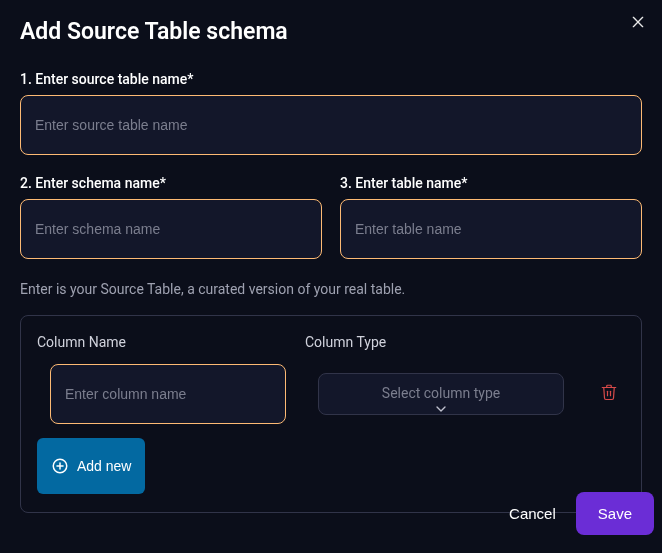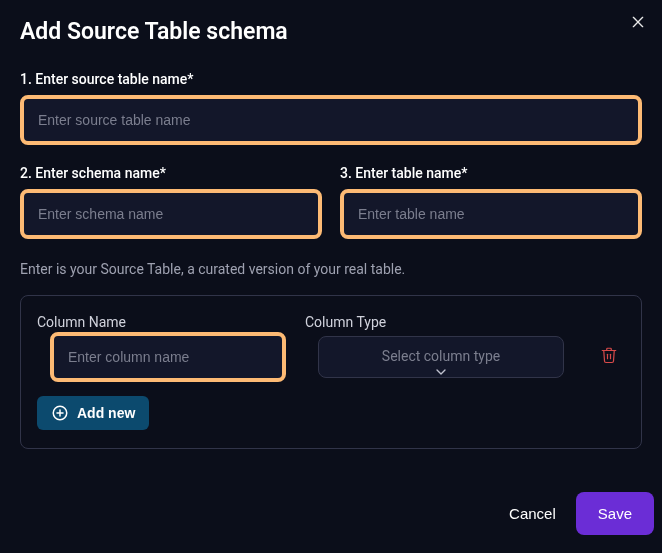--- a/index.html
+++ b/index.html
@@ -34,27 +34,27 @@
     .field-label {
       font-size: 14px;
       font-weight: 500;
       color: #fff;
       margin-bottom: 8px;
       display: block;
     }
     .text-input {
       width: 100%;
       background: #13172a;
-      border: 4px solid #fdba74;
+      border: 1px solid #fdba74;
       border-radius: 8px;
       padding: 11px 14px;
       font-size: 14px;
       color: #fff;
       outline: none;
-      height: 50px;
+      height: 60px;
     }
     .text-input::placeholder { color: #7b7e8e; }
     .full-row { margin-bottom: 20px; }
     .two-col {
       display: flex;
       gap: 18px;
       margin-bottom: 22px;
     }
     .two-col > div { flex: 1; }
     .help-text {
@@ -62,21 +62,21 @@
       font-size: 14px;
       margin-bottom: 18px;
     }
     .columns-box {
       border: 1px solid #313449;
       border-radius: 8px;
       padding: 18px 16px;
     }
     .col-headers {
       display: flex;
-      margin-bottom: 2px;
+      margin-bottom: 14px;
       justify-content: space-between;
     }
     .col-header {
       font-size: 14px;
       color: #d0d2dc;
       font-weight: 400;
     }
     .ch-name { width: 268px; }
     .ch-type { flex: 1; }
     .col-row {
@@ -117,27 +117,27 @@
     .trash-btn {
       color: #d84a4a;
       cursor: pointer;
       width: 32px;
       display: flex;
       justify-content: center;
       margin-left: auto;
     }
     .trash-btn svg { width: 18px; height: 18px; }
     .add-new-btn {
-      background: #0c4a6e;
+      background: #0369a1;
       color: #fff;
       border: none;
       border-radius: 6px;
-      padding: 8px 14px;
-      font-size: 14px;
-      font-weight: 700;
+      padding: 19px 14px;
+      font-size: 14px;
+      font-weight: 400;
       cursor: pointer;
       display: inline-flex;
       align-items: center;
       gap: 8px;
     }
     .add-new-btn .plus-circle svg { width: 18px; height: 18px; display: block; }
     .footer {
       position: absolute;
       bottom: 18px;
       right: 8px;

